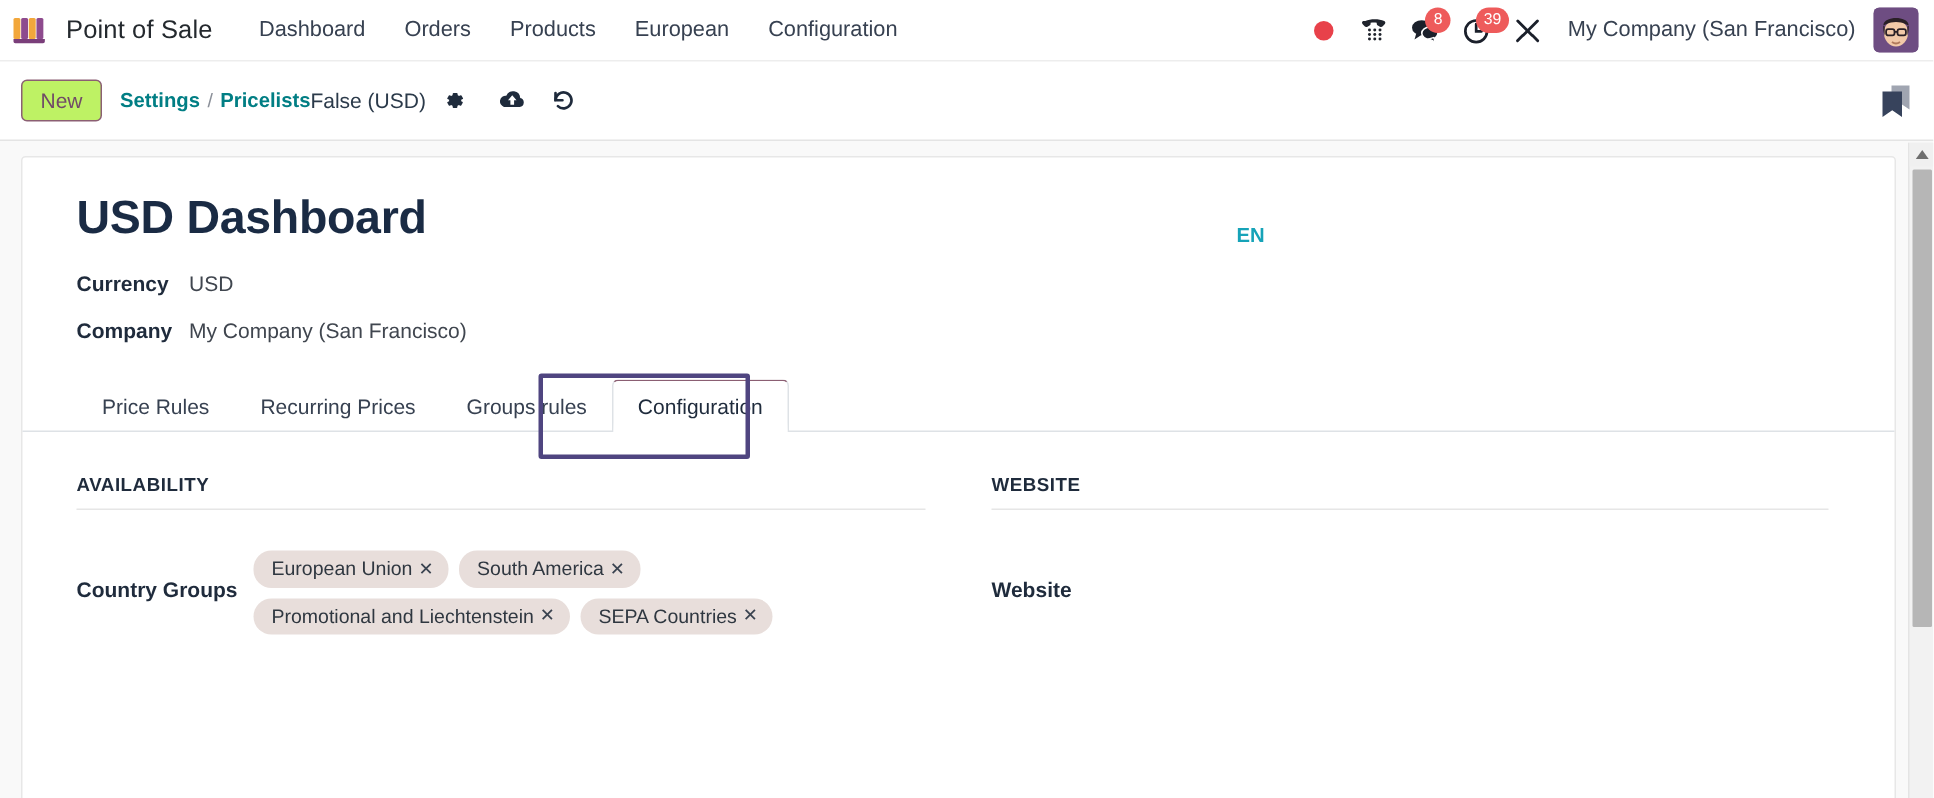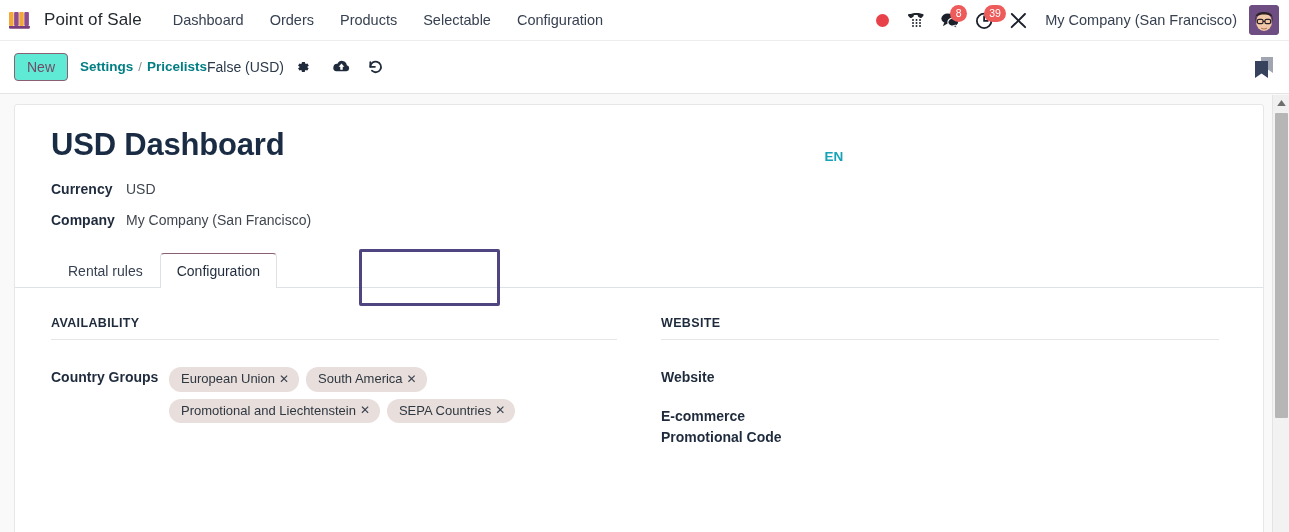--- a/index.html
+++ b/index.html
@@ -52,21 +52,21 @@
     background: #6B4A7E; cursor: pointer; display: block; flex: 0 0 auto;
   }
 
   
   .control-panel {
     height: 53px; background: #ffffff; display: flex; align-items: center;
     padding: 0 12px 0 14px; border-bottom: 1px solid #E4E4E4;
     position: relative; z-index: 4;
   }
   .btn-new {
-    border: 1px solid #8B5F73; color: #714B67; background: #5eead4;
+    border: 1px solid #8B5F73; color: #714B67; background: #bef264;
     font-size: 14px; padding: 4px 12px; border-radius: 4px; cursor: pointer;
     margin-right: 12px; line-height: 1.35;
   }
   .breadcrumb-wrap { display: flex; justify-content: center; gap: 0px; }
   .bc-top { display: flex; align-items: center; gap: 5px; line-height: 1.15; }
   .bc-link { font-size: 13.5px; color: #017E84; font-weight: 700; cursor: pointer; }
   .bc-sep { font-size: 13px; color: #8B9099; }
   .bc-bottom { display: flex; align-items: center; gap: 12px; line-height: 1.2; }
   .bc-record { font-size: 14px; color: #2B3A4A; }
   .icon-btn { cursor: pointer; display: inline-flex; align-items: center; color: #1F2B3C; }
@@ -128,21 +128,21 @@
   .col { width: 50%; padding-right: 22px; }
   .col.right { padding-left: 22px; padding-right: 8px; }
   .group-title {
     font-size: 12.5px; font-weight: 700; color: #1F2B3C; letter-spacing: .35px;
     text-transform: uppercase; padding-bottom: 9px; border-bottom: 1px solid #E6E6E6;
     margin-bottom: 24px;
   }
   .frow { display: flex; margin-bottom: 16px; align-items: flex-start; }
   .flabel {
     font-size: 14px; font-weight: 700; color: #1F2B3C;
-    width: 118px; flex: 0 0 118px; padding-top: 3px; line-height: 1.45;
+    width: 118px; flex: 0 0 118px; padding-top: 3px; line-height: 1.45; margin-top: 16px;
   }
   .flabel.wide { width: 165px; flex: 0 0 165px; }
   .fvalue { flex: 1; font-size: 14px; color: #40464F; padding-top: 3px; }
   .help-mark { color: #2E9FD0; font-size: 10px; vertical-align: super; margin-left: 2px; }
 
   .tag-list { display: flex; flex-wrap: wrap; gap: 7px 7px; max-width: 420px; }
   .tag {
     background: #E8DEDB; color: #2F3740; font-size: 13px;
     border-radius: 12px; padding: 3px 10px 4px 12px;
     display: inline-flex; align-items: center; gap: 4px; cursor: default;
@@ -186,21 +186,21 @@
           <path d="M1 16 h20.9 v1.6 a1.2 1.2 0 0 1 -1.2 1.2 h-18.5 a1.2 1.2 0 0 1 -1.2 -1.2 z" fill="#7A3E7A"></path>
         </svg>
       </span>
       <span class="brand-title">Point of Sale</span>
     </div>
 
     <div class="nav-links">
       <div class="nav-link">Dashboard</div>
       <div class="nav-link">Orders</div>
       <div class="nav-link">Products</div>
-      <div class="nav-link">Selectable</div>
+      <div class="nav-link">European</div>
       <div class="nav-link">Configuration</div>
     </div>
 
     <div class="systray">
 
       <div class="sys-btn">
         <span class="rec-dot"></span>
       </div>
 
       <div class="sys-btn">
@@ -322,21 +322,23 @@
             <span class="field-value">USD</span>
           </div>
           <div class="field-row">
             <span class="field-label">Company</span>
             <span class="field-value">My Company (San Francisco)</span>
           </div>
         </div>
 
         <div class="notebook">
           <div class="tabs">
-            <div class="tab">Rental rules</div>
+            <div class="tab">Price Rules</div>
+            <div class="tab">Recurring Prices</div>
+            <div class="tab">Groups rules</div>
             <div class="tab active">Configuration</div>
             <div class="tab-focus-ring" style="left:344px; top:-3px; width:141px; height:57px;"></div>
           </div>
 
           <div class="tab-panel">
 
             <div class="col">
               <div class="group-title">Availability</div>
 
               <div class="frow">
@@ -365,24 +367,20 @@
             </div>
 
             <div class="col right">
               <div class="group-title">Website</div>
 
               <div class="frow">
                 <div class="flabel wide">Website</div>
               </div>
 
 
-              <div class="frow">
-                <div class="flabel wide">E-commerce Promotional Code</div>
-                <div class="fvalue"></div>
-              </div>
             </div>
 
           </div>
         </div>
 
       </div>
     </div>
 
     <div class="scrollbar">
       <div class="sb-arrow">

